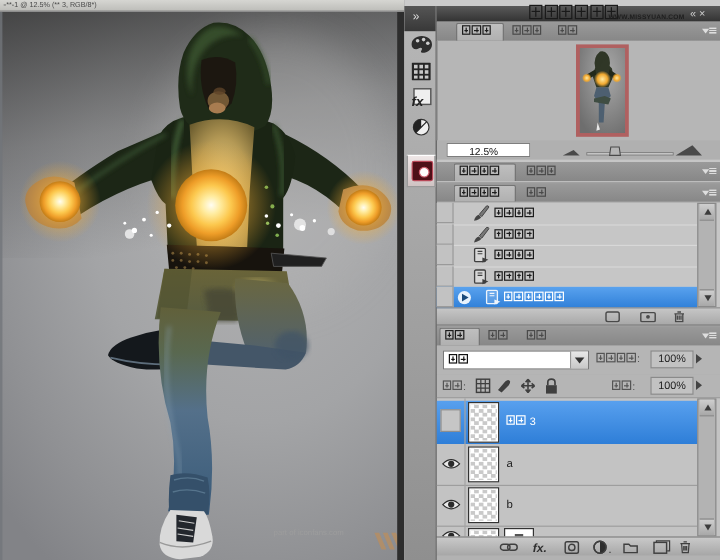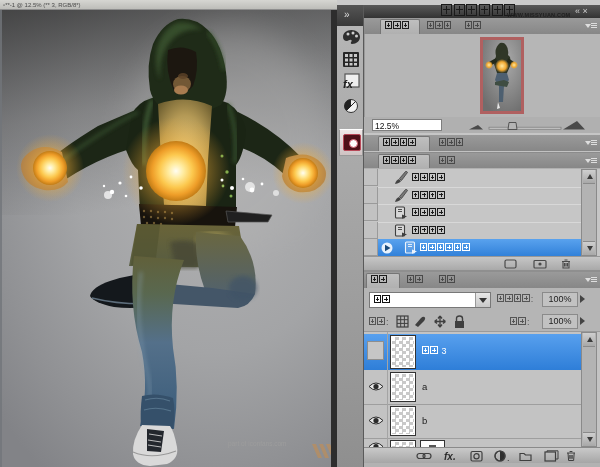--- a/index.html
+++ b/index.html
@@ -276,21 +276,21 @@
       <path d="M14,33 L24,33 L26,40 L21,46 L20,62 L16,62 L16,46 L12,40 Z" fill="#4d5f70"></path>
       <path d="M21,40 L26,42 L24,47 L12,45 L12,42 Z" fill="#3f4d42"></path>
       <circle cx="19" cy="26" r="7" fill="url(#morb)"></circle>
       <circle cx="6" cy="25" r="4" fill="url(#morb)"></circle>
           <circle cx="31" cy="25" r="4" fill="url(#morb)"></circle>
       <path d="M15,62 L17,68 L14,69 Z" fill="#e8e8e8"></path>
     </svg>
   </div>
 
   <div class="abs" style="left:0;top:83px;width:236px;height:17px;">
-    <div class="abs" style="left:7px;top:2px;width:70px;height:12px;background:#fff;border:1px solid #7e7e7e;font-size:8.5px;line-height:12px;color:#111;padding-left:2px;box-sizing:border-box;">12.5%</div>
+    <div class="abs" style="left:7px;top:2px;width:70px;height:12px;background:#fff;border:1px solid #7e7e7e;font-size:8.5px;line-height:12px;color:#111;padding-left:18px;box-sizing:border-box;">12.5%</div>
     <svg class="abs" style="left:100px;top:2px;" width="126" height="13" viewBox="0 0 126 13">
       <path d="M4,10.5 L18,10.5 L13,6 Z" fill="#4a4a4a"></path>
       <rect x="24" y="8.2" width="72" height="2" fill="#c9c9c9" stroke="#777" stroke-width="0.7"></rect>
       <path d="M44,3.5 L51,3.5 L52,10.5 L43,10.5 Z" fill="#b5b5b5" stroke="#4a4a4a" stroke-width="0.9"></path>
       <path d="M98,10.5 L120,10.5 L112,2 Z" fill="#4a4a4a"></path>
     </svg>
   </div>
 </div>
 
 <div class="abs" style="left:27px;top:133px;width:236px;height:2px;background:#c6c6c6;border-bottom:1px solid #8b8b8b;"></div>

